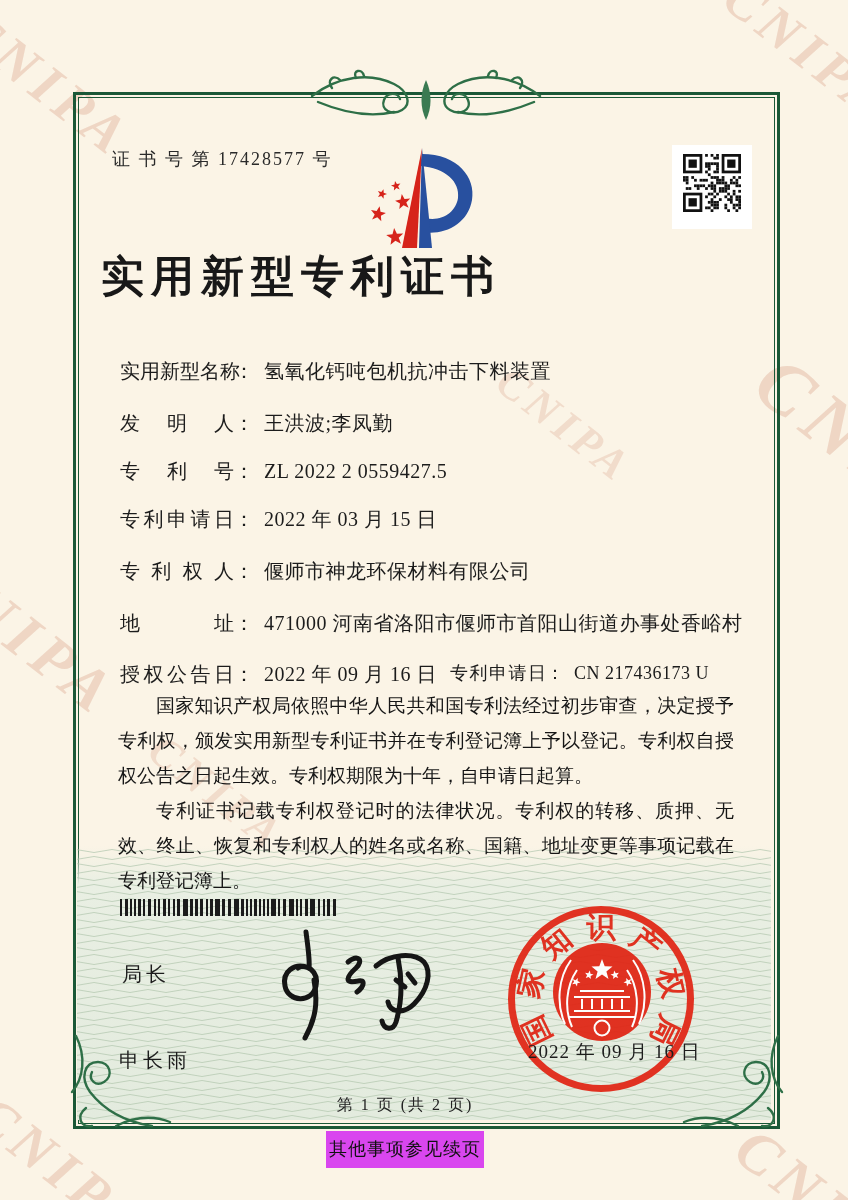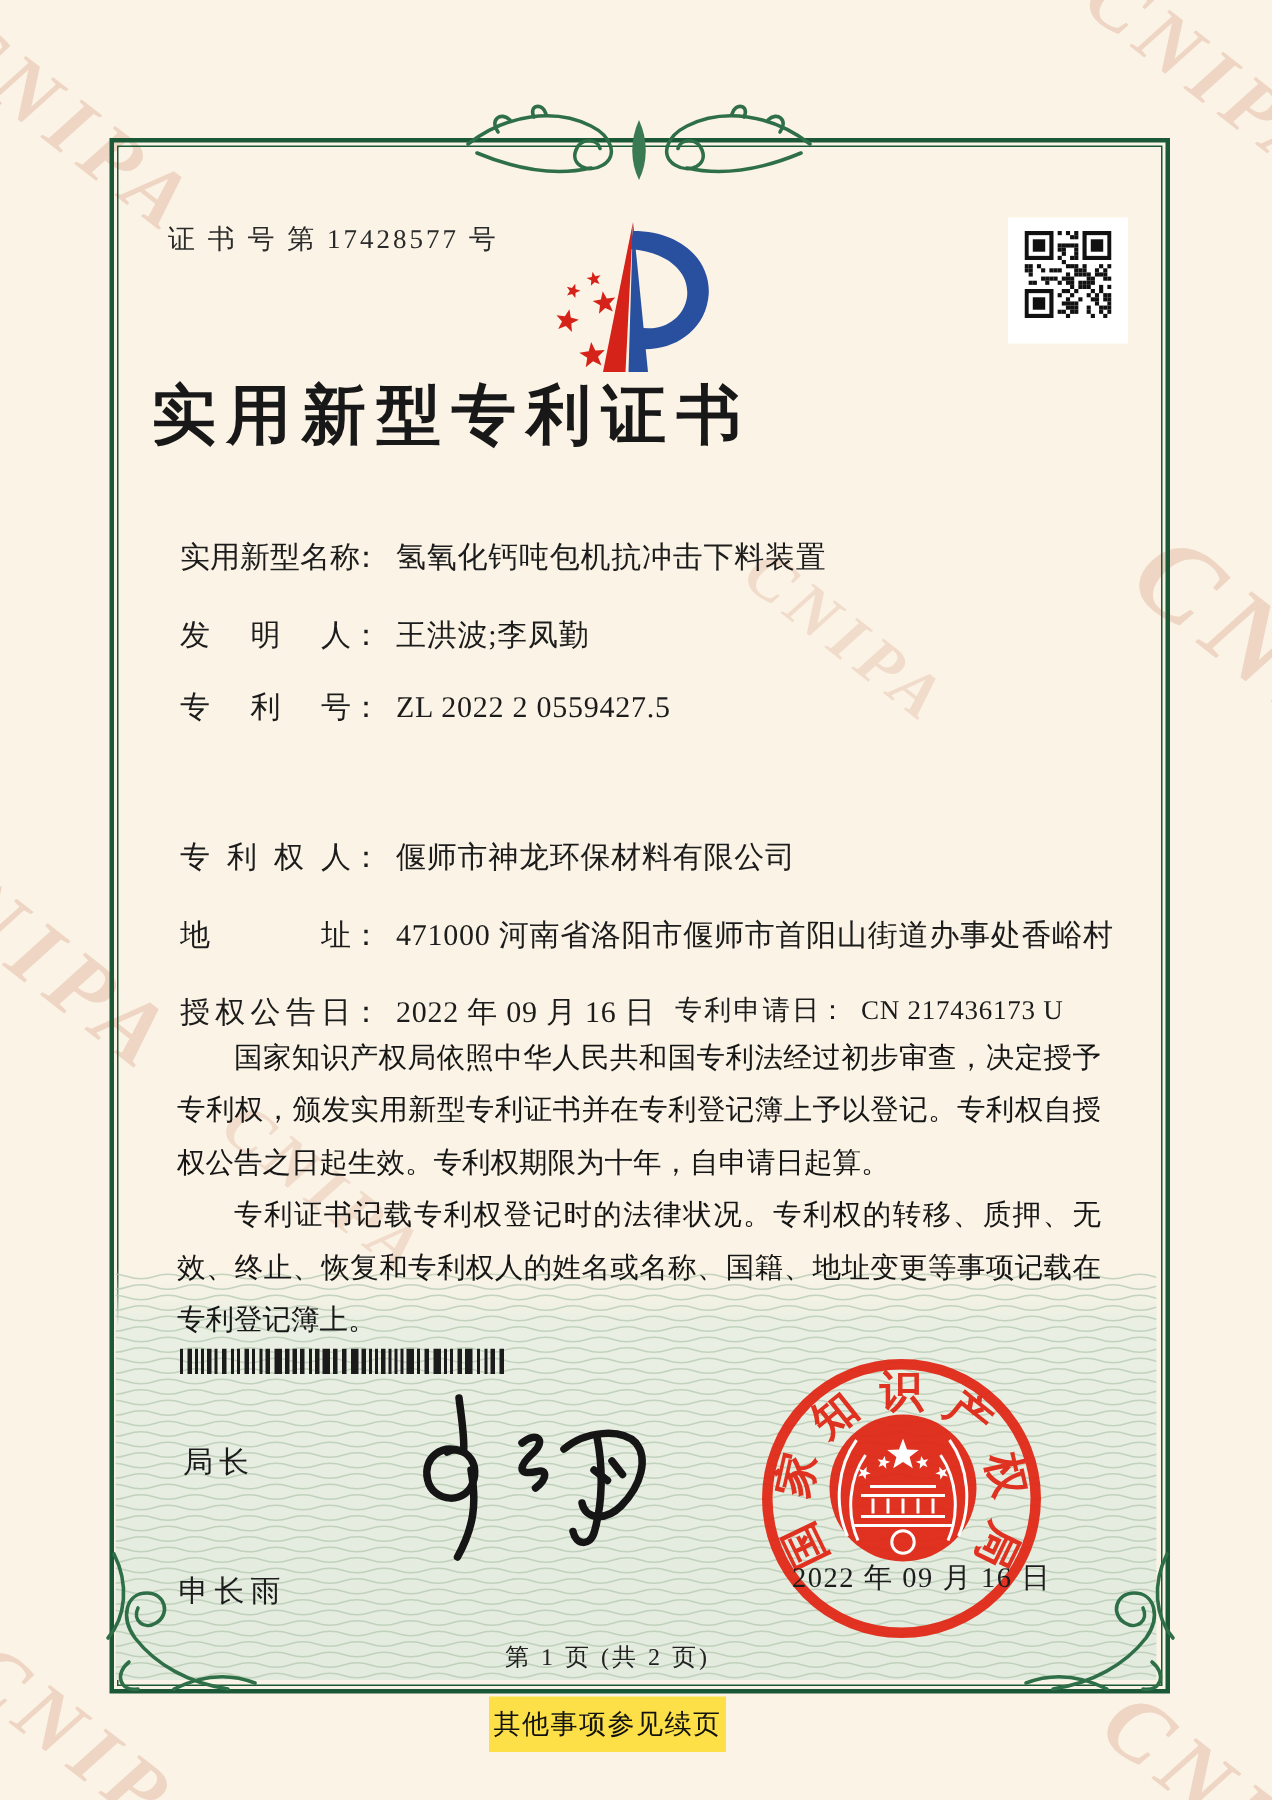--- a/index.html
+++ b/index.html
@@ -68,21 +68,21 @@
   .seal{position:absolute; left:508px; top:906px; width:186px; height:186px; z-index:5;}
   .seal-ring{position:absolute; left:0; top:0; right:0; bottom:0; border:7px solid #e02817; border-radius:50%; opacity:.95;}
   .seal-char{
     position:absolute; left:50%; top:50%; color:#e02817; font-size:29px; font-weight:700;
     opacity:.95;
   }
   .emblem{position:absolute; left:42px; top:34px; opacity:.95;}
   .seal-date{position:absolute; left:528px; top:1039px; z-index:6; font-size:19px; letter-spacing:1px; color:#1d1d1d; white-space:nowrap;}
   .footer-page{position:absolute; left:73px; top:1095px; width:664px; text-align:center; z-index:4; font-size:16px; letter-spacing:2px; color:#222;}
   .note-box{
-    position:absolute; left:326px; top:1131px; width:158px; height:37px; background:#fde047; z-index:4;
+    position:absolute; left:326px; top:1131px; width:158px; height:37px; background:#d946ef; z-index:4;
     text-align:center; line-height:37px; font-size:18px; letter-spacing:1px; color:#111;
   }
 </style>
 </head>
 <body>
 
 <div class="page">
 
   <div class="wm" style="left:-14px;top:-4px;font-size:56px;">CNIPA</div>
   <div class="wm" style="left:750px;top:-34px;font-size:54px;">CNIPA</div>
@@ -319,20 +319,23 @@
 
   <div class="frow" style="top:358px">
     <span class="flabel">实用新型名称</span><span class="fcolon">：</span><span class="fvalue">氢氧化钙吨包机抗冲击下料装置</span>
   </div>
   <div class="frow" style="top:410px">
     <span class="flabel">发明人</span><span class="fcolon">：</span><span class="fvalue">王洪波;李凤勤</span>
   </div>
   <div class="frow" style="top:458px">
     <span class="flabel">专利号</span><span class="fcolon">：</span><span class="fvalue">ZL 2022 2 0559427.5</span>
   </div>
+  <div class="frow" style="top:506px">
+    <span class="flabel">专利申请日</span><span class="fcolon">：</span><span class="fvalue">2022 年 03 月 15 日</span>
+  </div>
   <div class="frow" style="top:558px">
     <span class="flabel">专利权人</span><span class="fcolon">：</span><span class="fvalue">偃师市神龙环保材料有限公司</span>
   </div>
   <div class="frow" style="top:610px">
     <span class="flabel">地址</span><span class="fcolon">：</span><span class="fvalue">471000 河南省洛阳市偃师市首阳山街道办事处香峪村</span>
   </div>
   <div class="frow" style="top:661px">
     <span class="flabel">授权公告日</span><span class="fcolon">：</span><span class="fvalue">2022 年 09 月 16 日</span>
   </div>
   <div class="frow2" style="top:661px">

